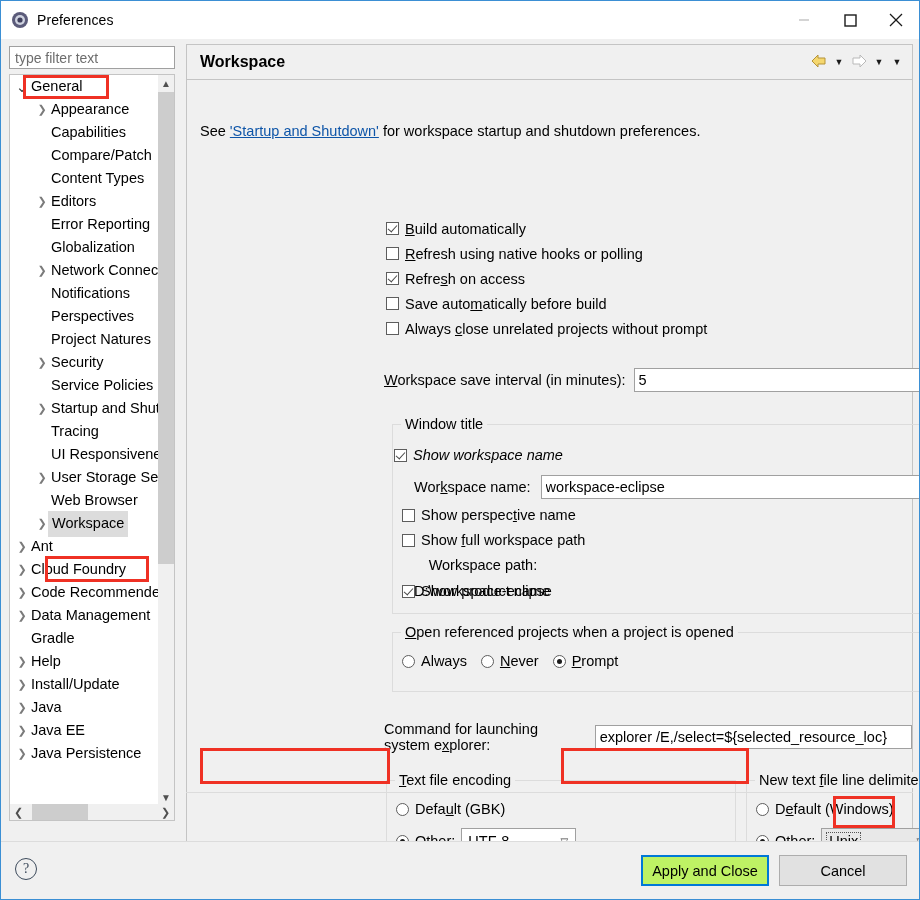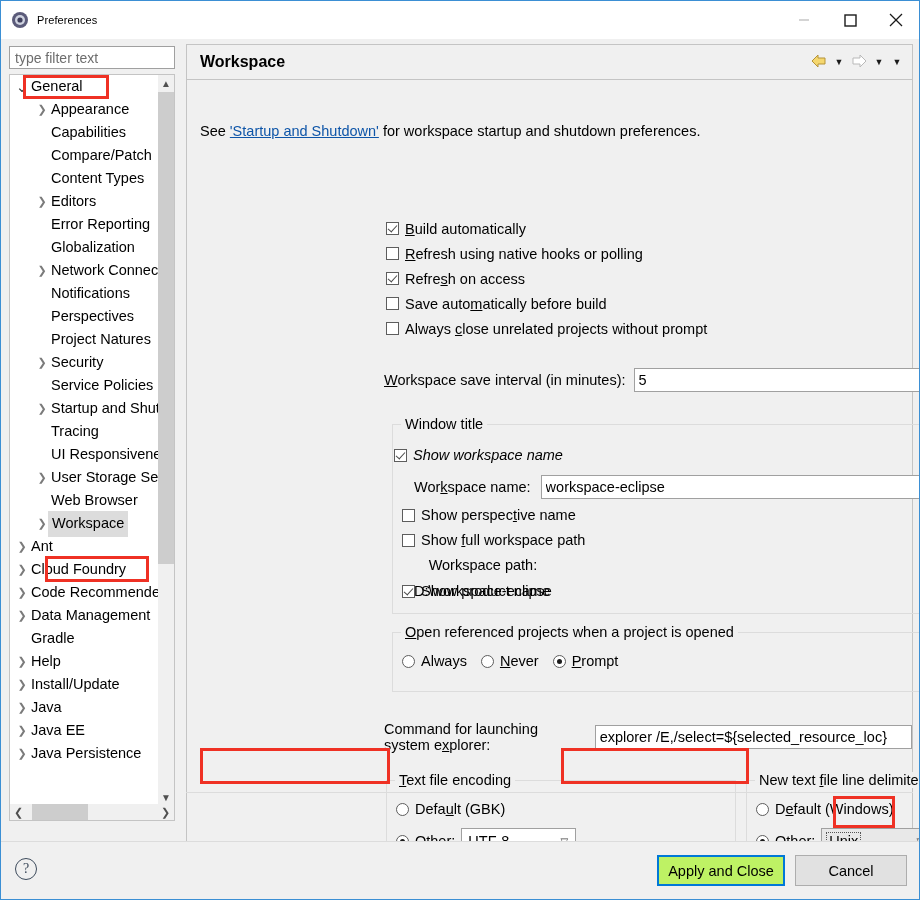--- a/index.html
+++ b/index.html
@@ -27,21 +27,21 @@
     background: #ffffff;
     display: flex; align-items: center;
   }
   .titlebar-icon {
     width: 18px; height: 18px;
     margin-left: 10px; margin-right: 8px;
     position: relative;
     flex: 0 0 auto;
   }
   .titlebar-text {
-    font-size: 11px;
+    font-size: 14px;
     color: #000;
     letter-spacing: 0.1px;
   }
   .win-buttons { margin-left: auto; display: flex; height: 38px; }
   .win-btn {
     width: 46px; height: 38px;
     display: flex; align-items: center; justify-content: center;
     background: #ffffff;
   }
   .win-btn svg { display: block; }
@@ -311,21 +311,21 @@
   }
   .footer-btns {
     position: absolute; right: 12px; top: 13px;
     display: flex; gap: 10px;
   }
   #apply-and-close {
     width: 128px; height: 31px;
     border: 2px solid #0078d7;
     background: #bef264;
   }
-  #cancel-button { width: 112px; height: 31px; }
+  #cancel-button { width: 128px; height: 31px; }
   .sep-line {
     position: absolute;
     left: 185px; top: 791px;
     width: 727px; height: 1px;
     background: #dcdcdc;
   }
 </style>
 </head>
 <body>
 

